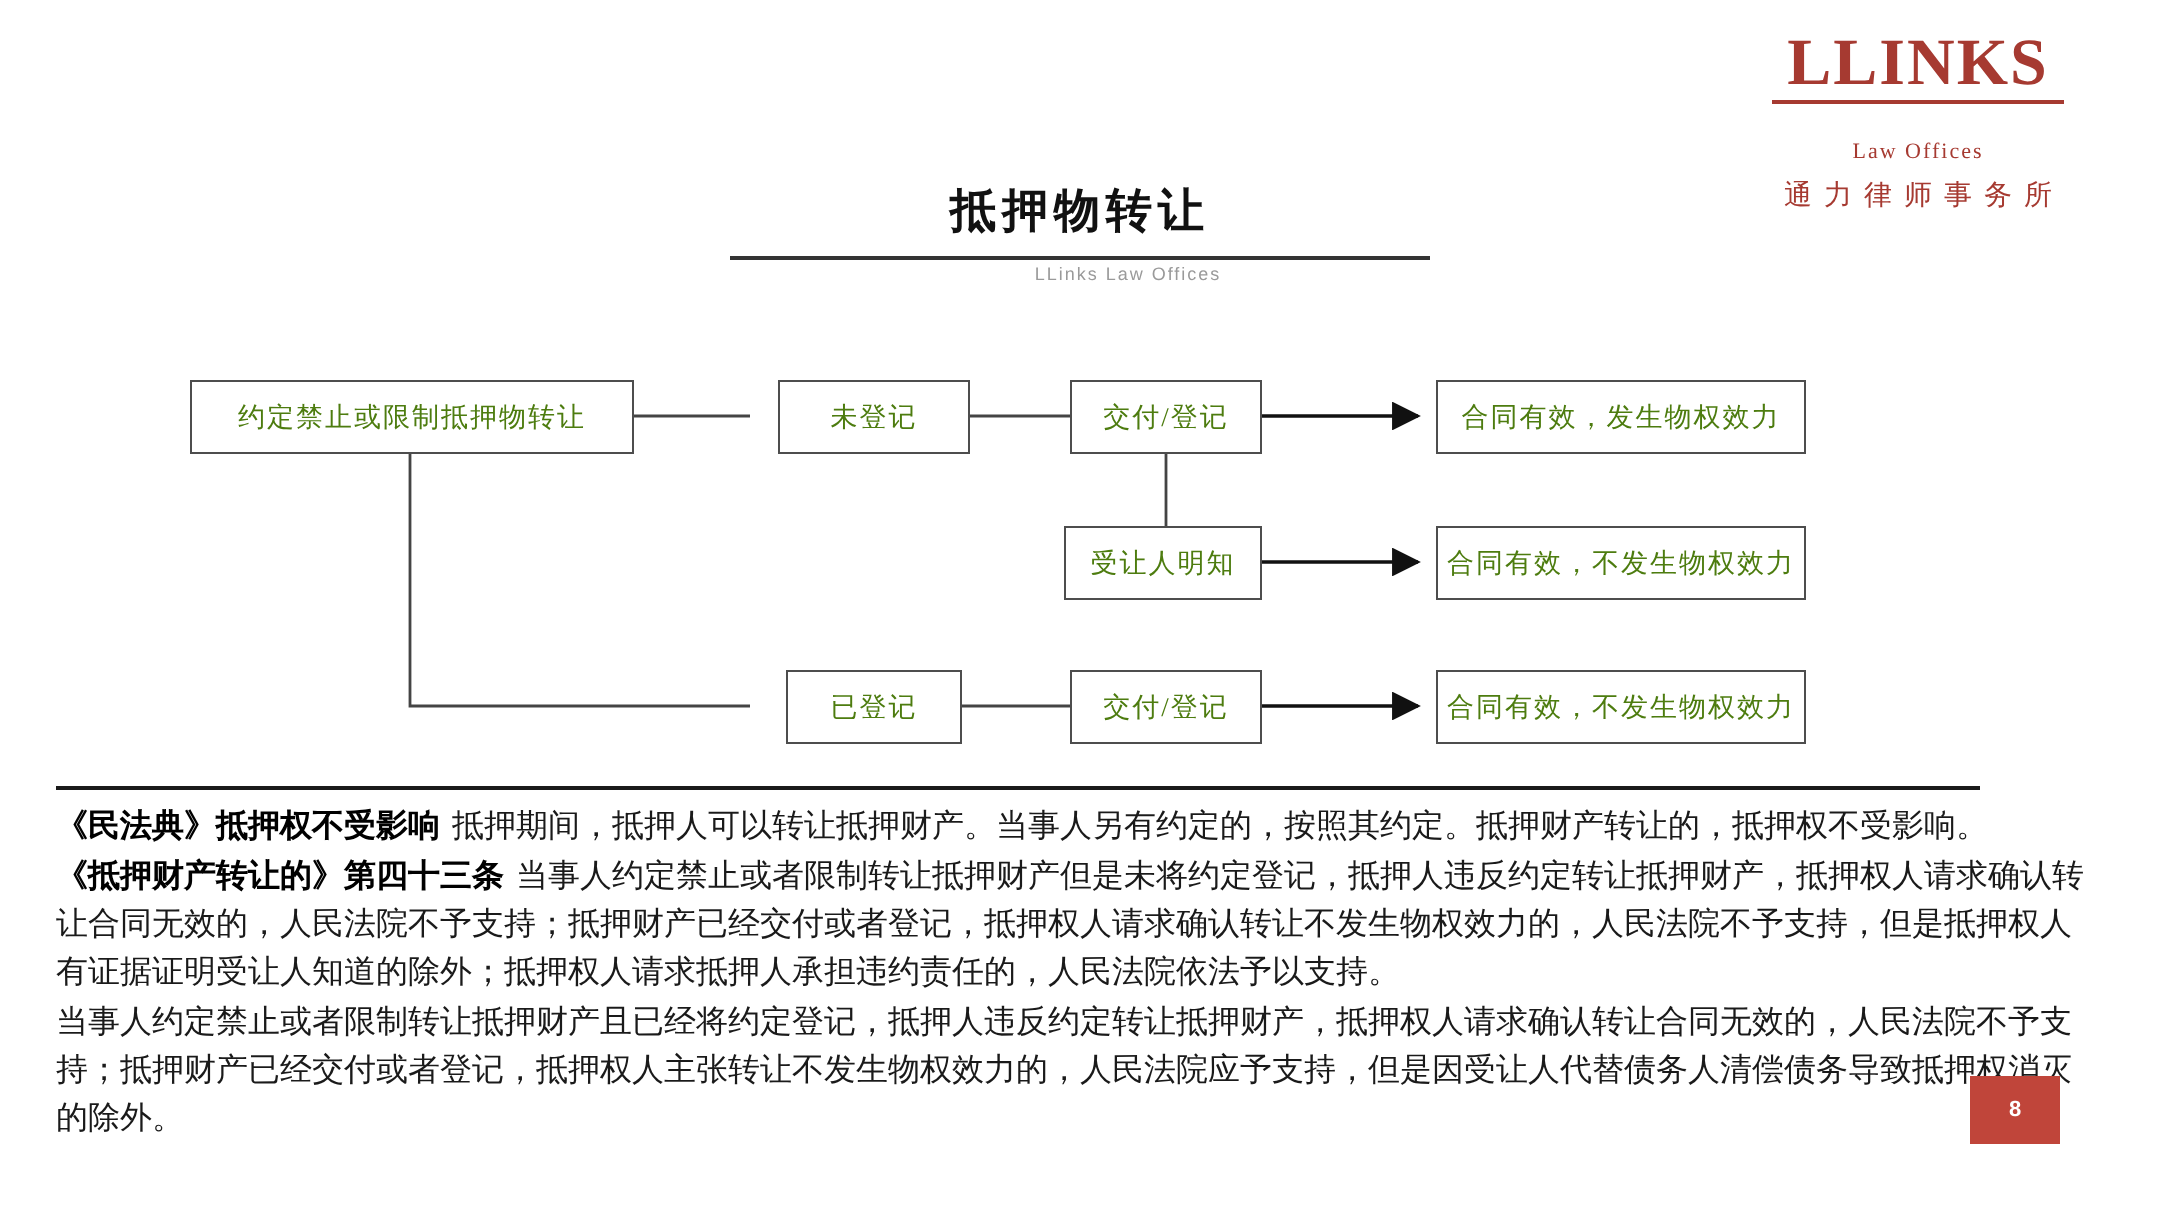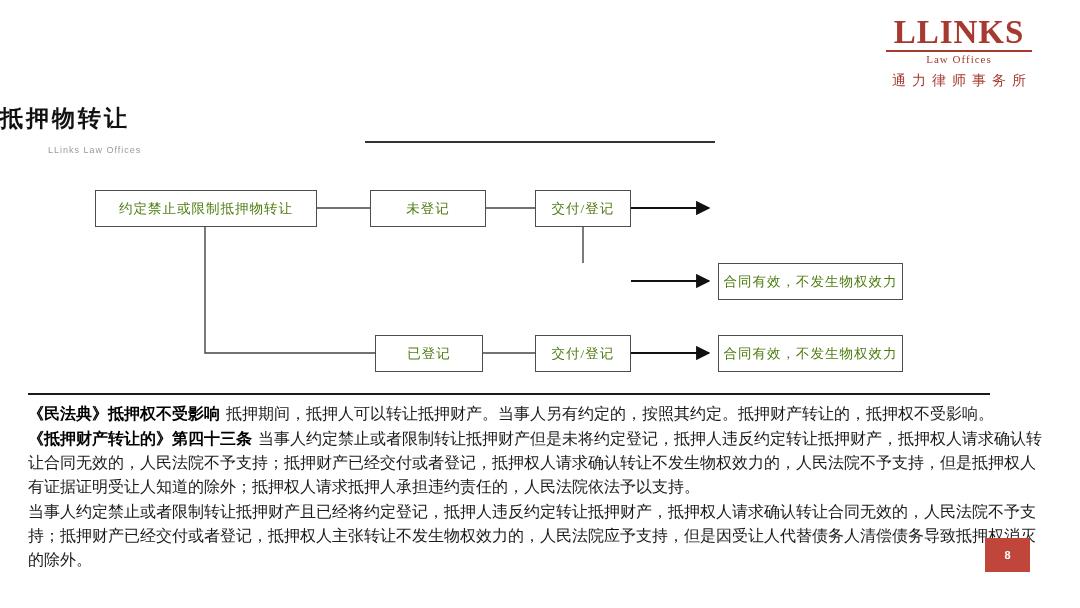--- a/index.html
+++ b/index.html
@@ -2,25 +2,25 @@
 <html><head>
 <meta charset="utf-8">
 <style>
   html,body { margin:0; padding:0; }
   body { width:1080px; height:608px; background:#ffffff; font-family:"Liberation Serif", serif; }
   .slide { position:relative; width:1080px; height:608px; background:#fff; overflow:hidden; }
 
   
   .logo { position:absolute; top:16px; right:48px; text-align:center; color:#a63a31;margin-left:36px; }
   .logo-main { font-family:"Liberation Serif", serif; font-weight:bold; font-size:33px; letter-spacing:1px; line-height:1; }
-  .logo-sub { font-family:"Liberation Serif", serif; font-size:11px; letter-spacing:1px; border-top:2px solid #a63a31; margin-top:1px; padding-top:1px; }
+  .logo-sub { font-family:"Liberation Serif", serif; font-size:11px; letter-spacing:1px; border-top:2px solid #a63a31; margin-top:1px; padding-top:18px; }
   .logo-cn { font-size:14px; letter-spacing:6px; margin-top:7px; padding-left:6px; }
 
   
-  .title-block { position:absolute; top:103px; left:0; width:1080px; text-align:left; }
+  .title-block { position:absolute; top:90px; left:0; width:1080px; text-align:center; }
   .title-block h1 { margin:0; font-family:"Liberation Sans", sans-serif; font-size:23px; font-weight:bold; color:#111; letter-spacing:3px; }
   .title-rule { width:350px; height:0; border-top:2px solid #333; margin:7px auto 2px auto; }
   .title-sub { font-family:"Liberation Sans", sans-serif; font-size:9px; color:#9a9a9a; letter-spacing:1px;padding-left:48px; }
 
   
   .connectors { position:absolute; top:0; left:0; pointer-events:none; }
   .node { position:absolute; box-sizing:border-box; border:1px solid #4d4d4d; background:#fff;
           display:flex; align-items:center; justify-content:center;
           font-size:13.5px; color:#4d7c0f; letter-spacing:1px; }
 
@@ -63,24 +63,26 @@
     <line x1="475" y1="208" x2="535" y2="208" stroke="#444" stroke-width="1.4"></line>
     <line x1="631" y1="208" x2="709" y2="208" stroke="#111" stroke-width="1.8" marker-end="url(#arrow)"></line>
     <line x1="583" y1="227" x2="583" y2="263" stroke="#444" stroke-width="1.4"></line>
     <line x1="631" y1="281" x2="709" y2="281" stroke="#111" stroke-width="1.8" marker-end="url(#arrow)"></line>
     <polyline points="205,227 205,353 375,353" fill="none" stroke="#444" stroke-width="1.4"></polyline>
     <line x1="475" y1="353" x2="535" y2="353" stroke="#444" stroke-width="1.4"></line>
     <line x1="631" y1="353" x2="709" y2="353" stroke="#111" stroke-width="1.8" marker-end="url(#arrow)"></line>
   </svg>
 
   <div class="node" style="left:95px; top:190px; width:222px; height:37px;">约定禁止或限制抵押物转让</div>
-  <div class="node" style="left:370px; top:190px; width:116px; height:37px;">未登记</div>
+  <div class="node" style="left:389px; top:190px; width:96px; height:37px;">未登记</div>
   <div class="node" style="left:535px; top:190px; width:96px; height:37px;">交付/登记</div>
+  <div class="node" style="left:718px; top:190px; width:185px; height:37px;">合同有效，发生物权效力</div>
+  <div class="node" style="left:532px; top:263px; width:99px; height:37px;">受让人明知</div>
   <div class="node" style="left:718px; top:263px; width:185px; height:37px;">合同有效，不发生物权效力</div>
-  <div class="node" style="left:375px; top:335px; width:108px; height:37px;">已登记</div>
+  <div class="node" style="left:393px; top:335px; width:88px; height:37px;">已登记</div>
   <div class="node" style="left:535px; top:335px; width:96px; height:37px;">交付/登记</div>
   <div class="node" style="left:718px; top:335px; width:185px; height:37px;">合同有效，不发生物权效力</div>
 
   <div class="rule-divider"></div>
 
   <div class="body-text">
     <p><span class="p-head">《民法典》抵押权不受影响</span><span>抵押期间，抵押人可以转让抵押财产。当事人另有约定的，按照其约定。抵押财产转让的，抵押权不受影响。</span></p>
     <p><span class="p-head">《抵押财产转让的》第四十三条</span><span>当事人约定禁止或者限制转让抵押财产但是未将约定登记，抵押人违反约定转让抵押财产，抵押权人请求确认转让合同无效的，人民法院不予支持；抵押财产已经交付或者登记，抵押权人请求确认转让不发生物权效力的，人民法院不予支持，但是抵押权人有证据证明受让人知道的除外；抵押权人请求抵押人承担违约责任的，人民法院依法予以支持。</span></p>
     <p><span class="p-head"></span><span>当事人约定禁止或者限制转让抵押财产且已经将约定登记，抵押人违反约定转让抵押财产，抵押权人请求确认转让合同无效的，人民法院不予支持；抵押财产已经交付或者登记，抵押权人主张转让不发生物权效力的，人民法院应予支持，但是因受让人代替债务人清偿债务导致抵押权消灭的除外。</span></p>
   </div>

